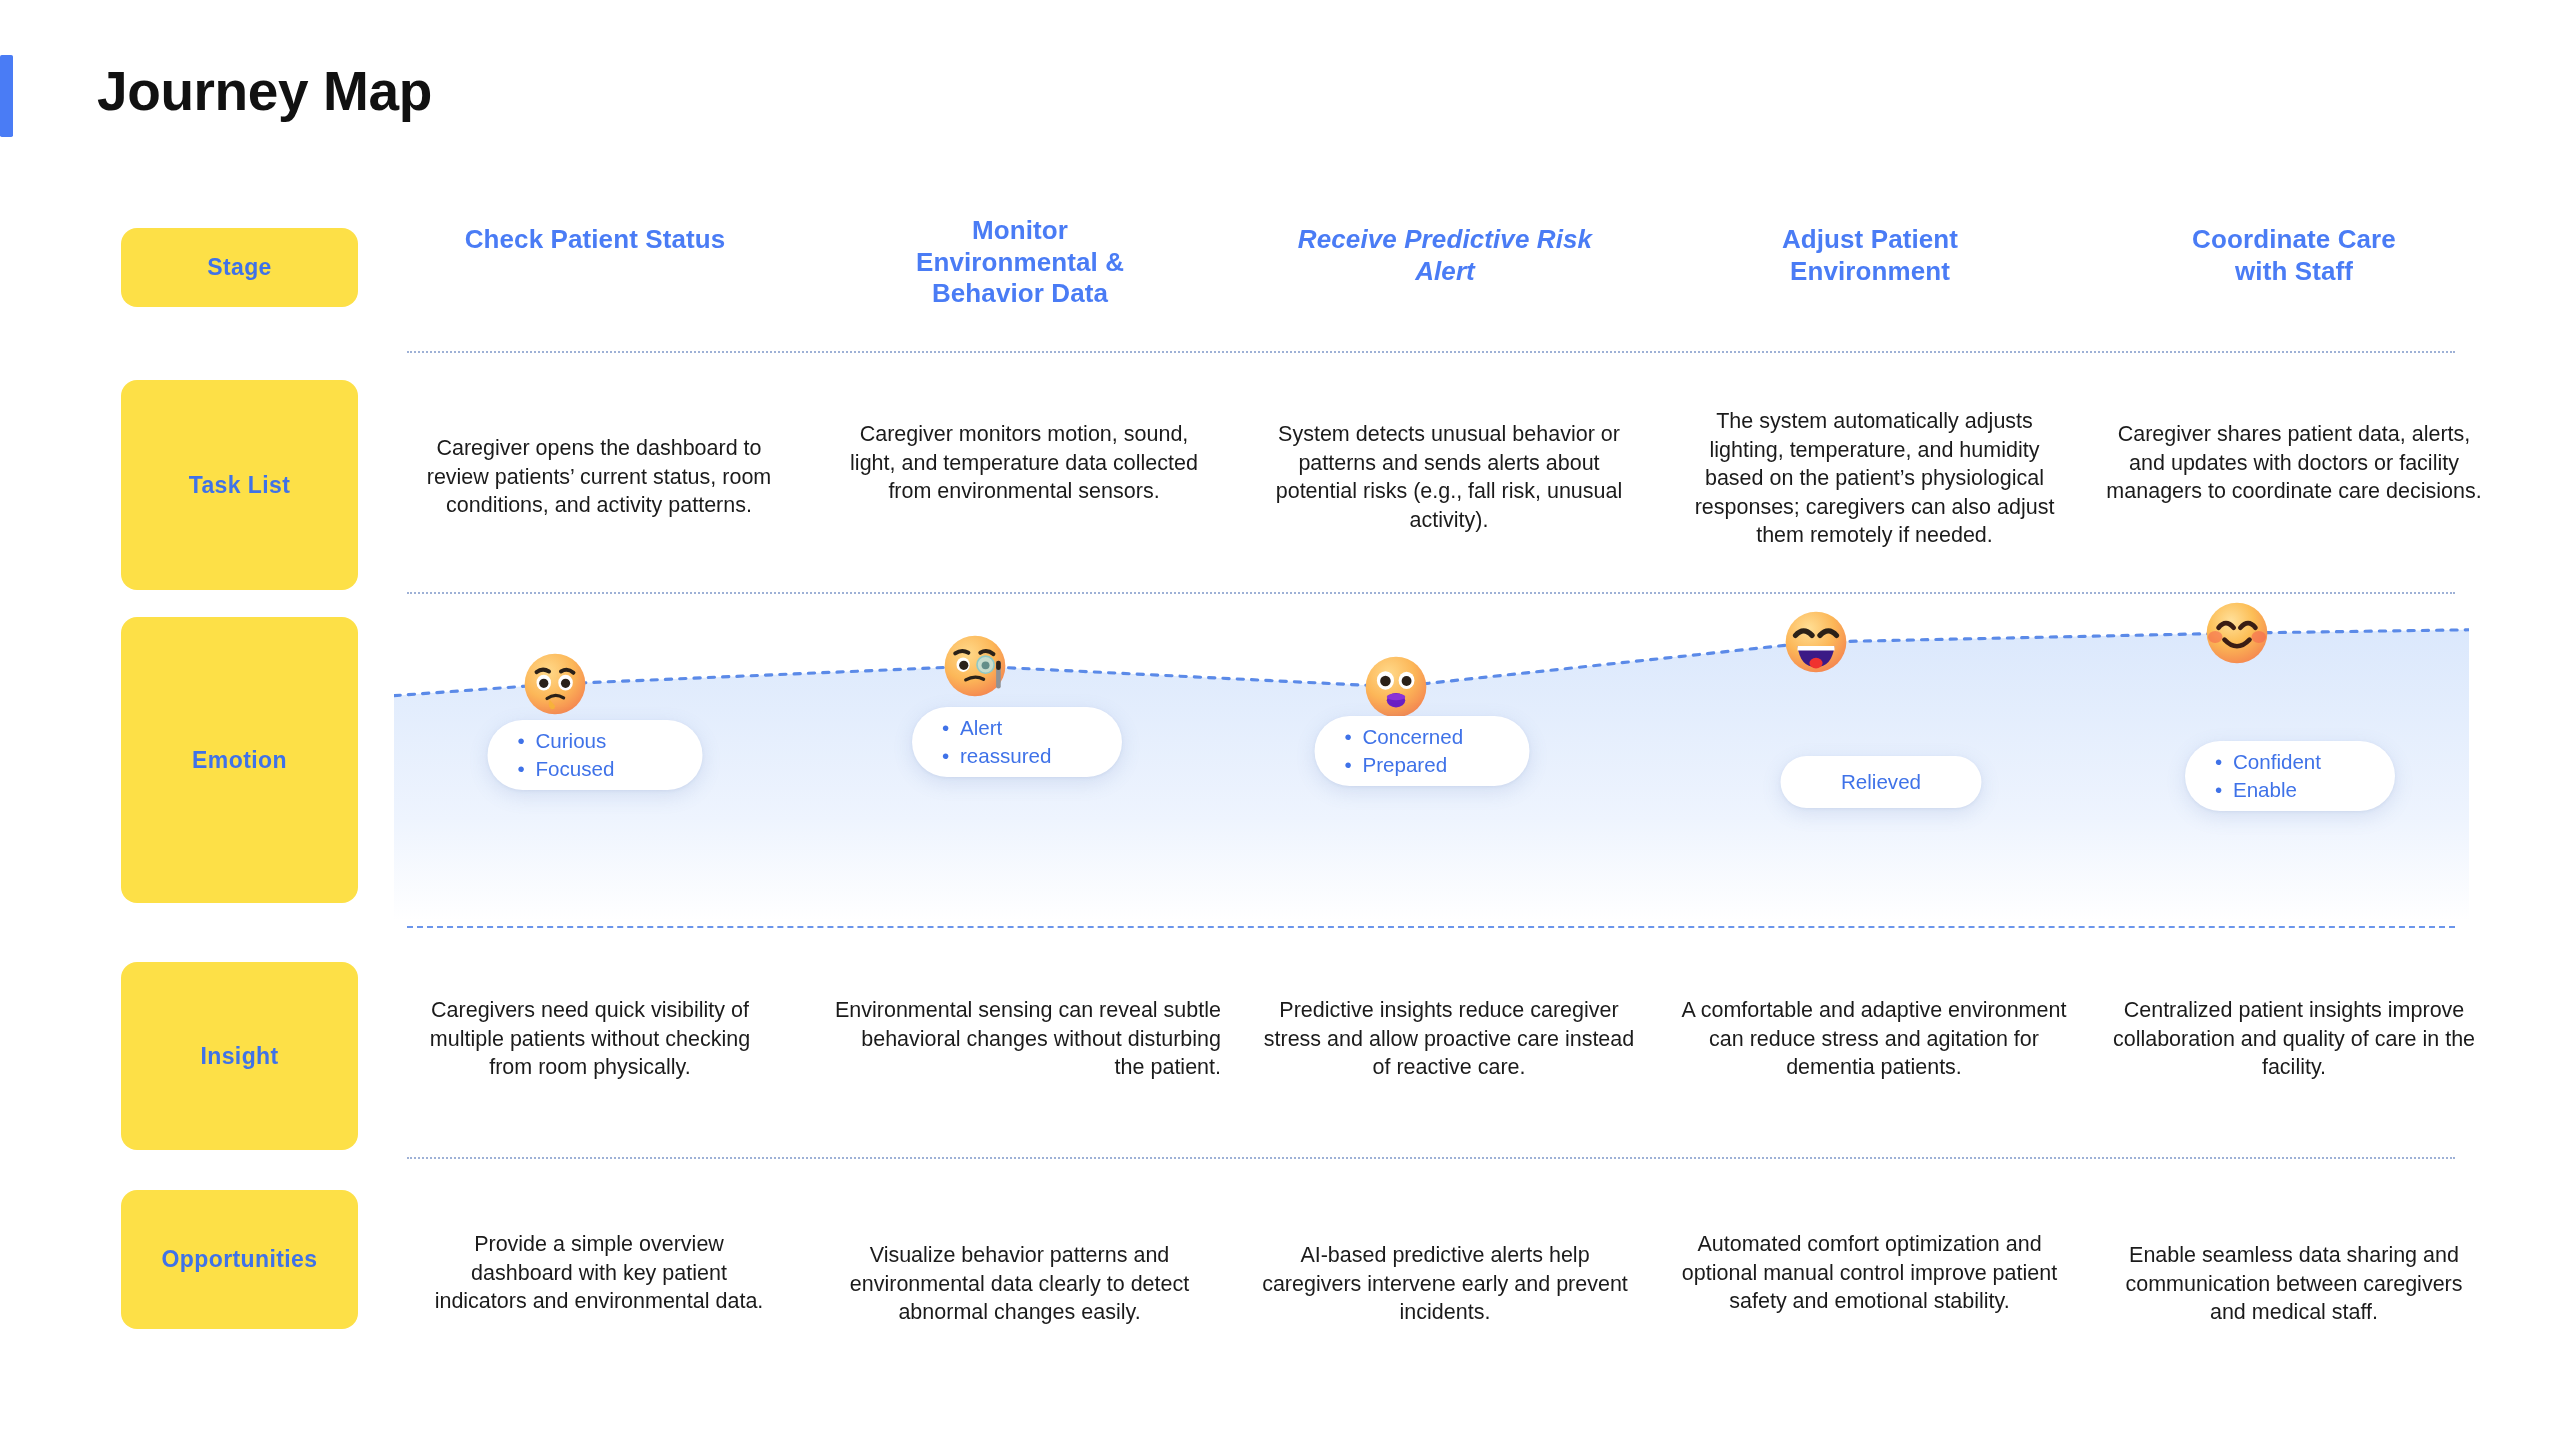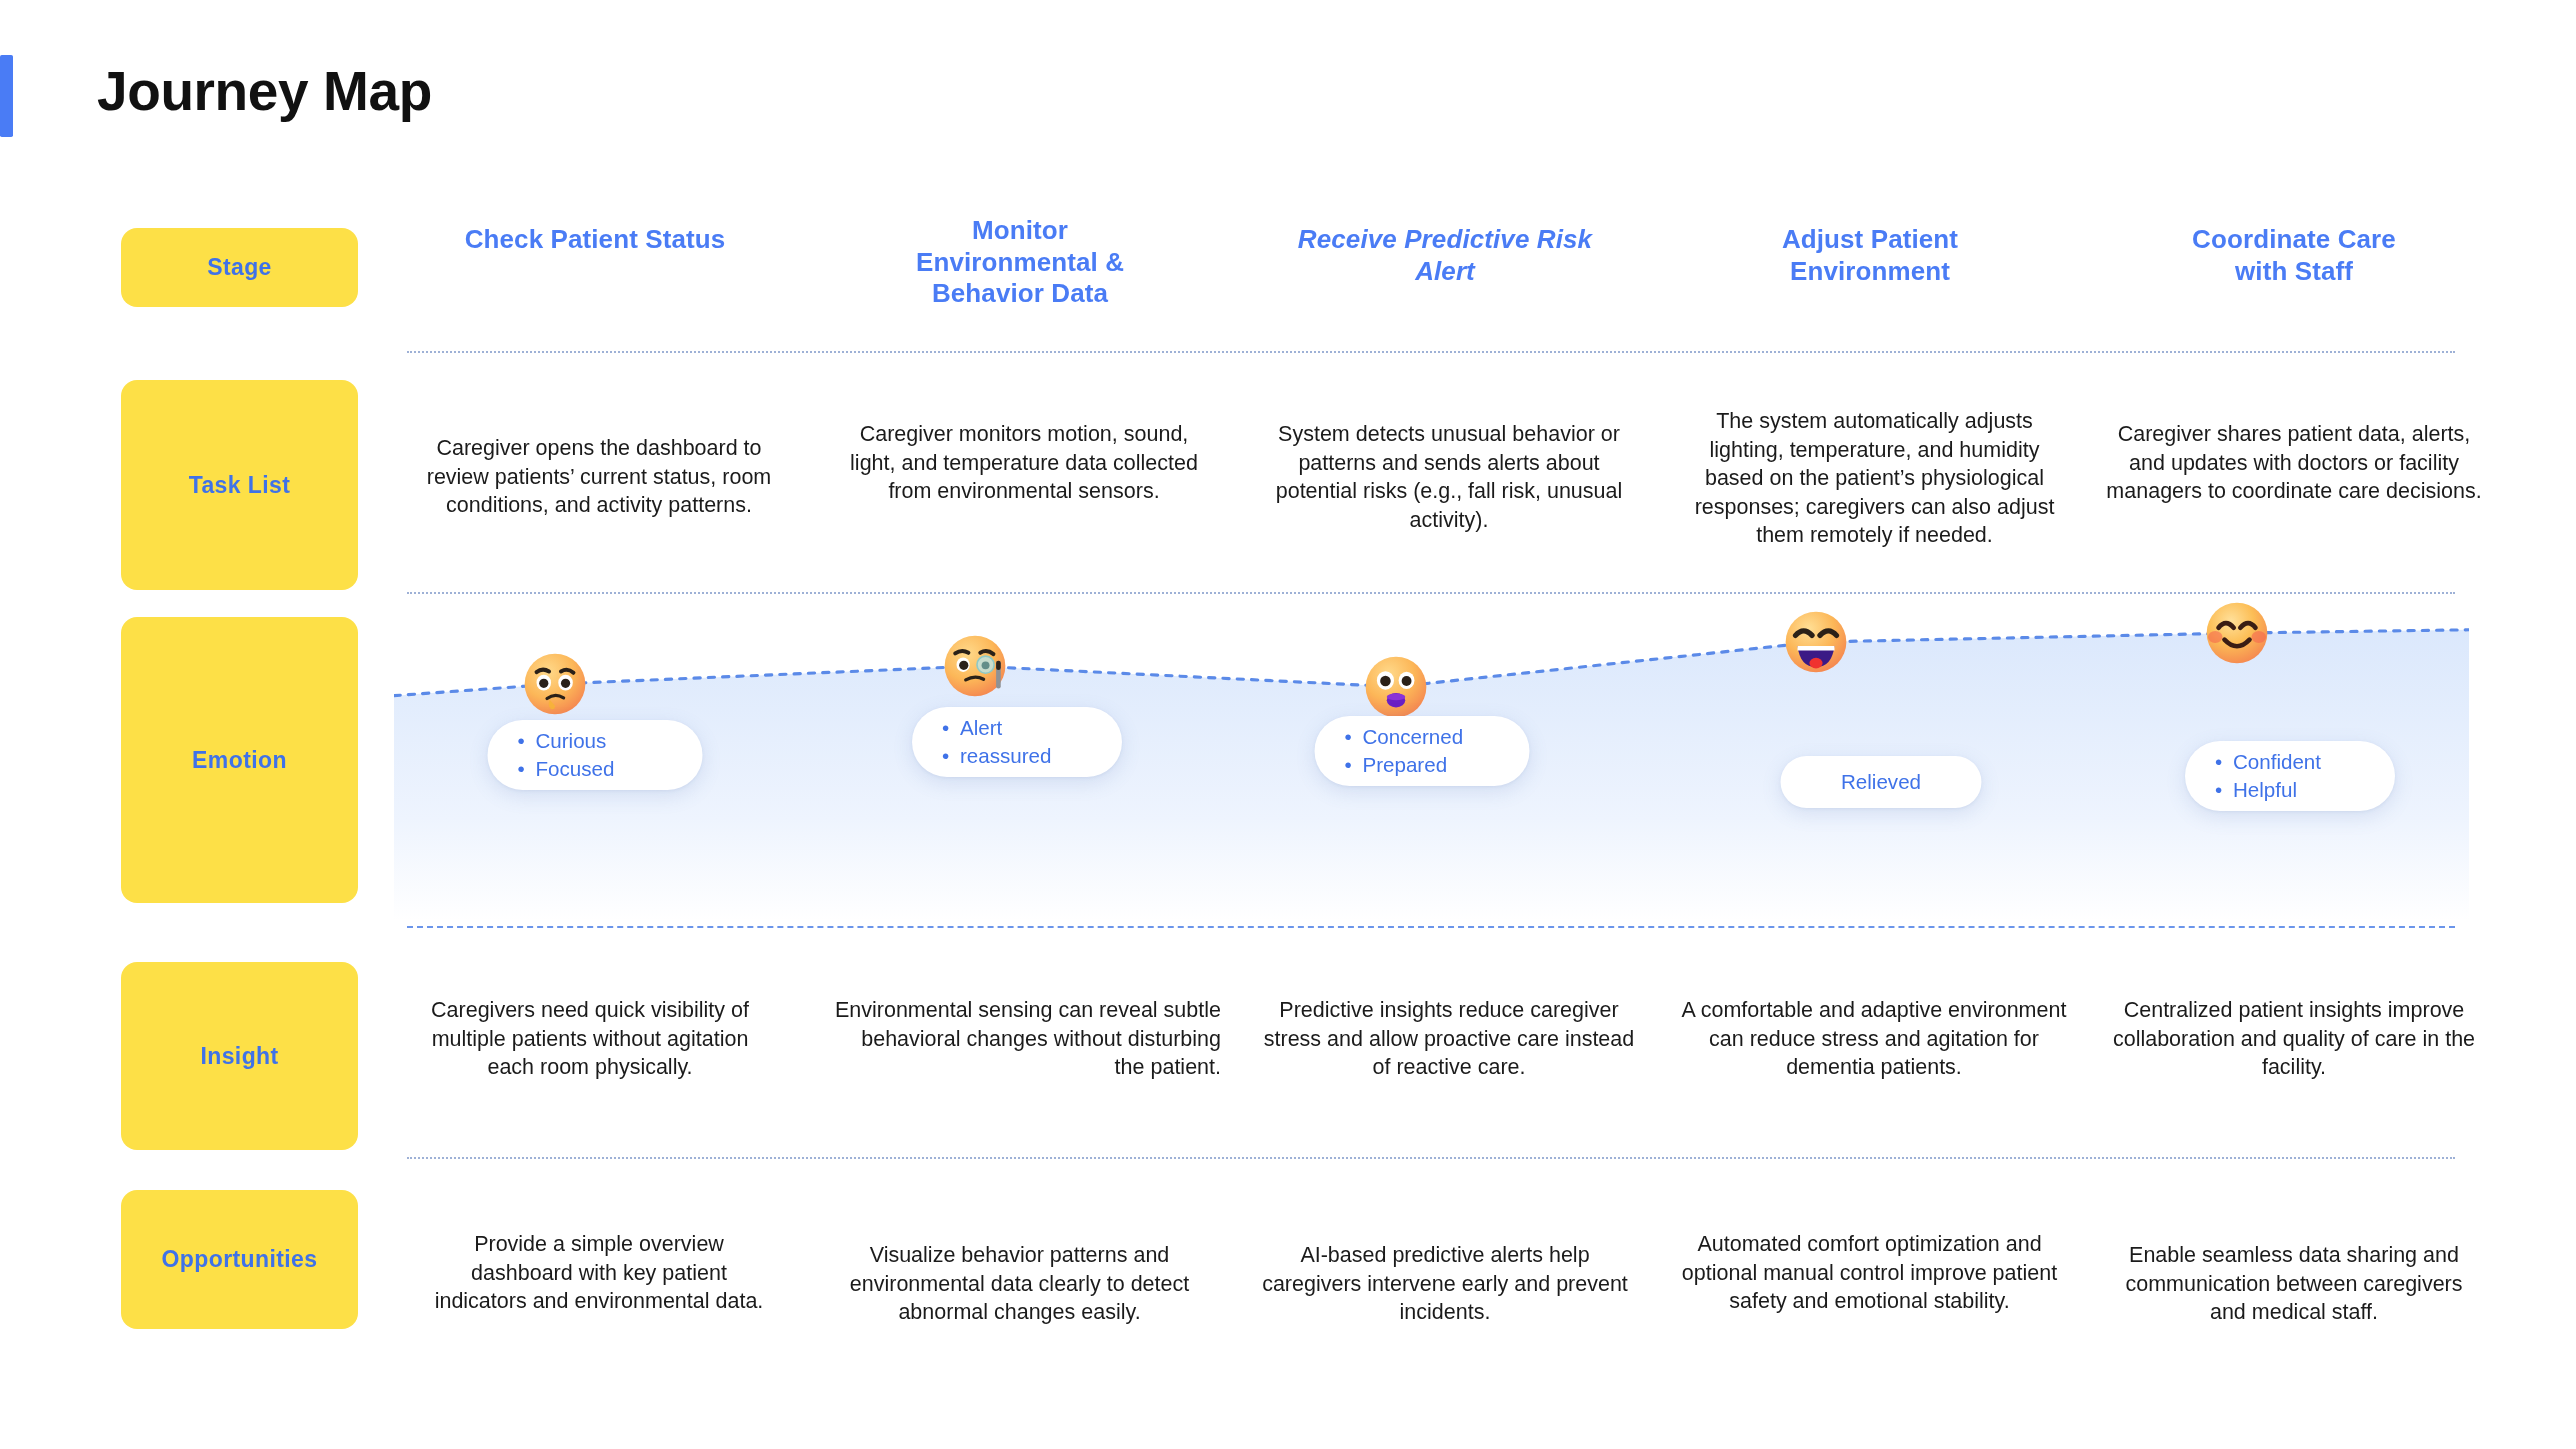--- a/index.html
+++ b/index.html
@@ -266,27 +266,27 @@
       <span>Relieved</span>
     </div>
 </div>
 <div class="emo-card" style="left:2290px;top:741px;width:210px;height:70px;">
   <div class="emo-item">
       <span class="dot">•</span>
       <span>Confident</span>
     </div>
   <div class="emo-item">
       <span class="dot">•</span>
-      <span>Helpful</span>
+      <span>Enable</span>
     </div>
 </div>
 
 <div class="sep bright" style="top:926px;"></div>
 
-<div class="cell" style="left:411px;width:358px;top:996px;">Caregivers need quick visibility of multiple patients without agitation each room physically.</div>
+<div class="cell" style="left:411px;width:358px;top:996px;">Caregivers need quick visibility of multiple patients without checking from room physically.</div>
 <div class="cell" style="left:827px;width:394px;top:996px;text-align:right;">Environmental sensing can reveal subtle behavioral changes without disturbing the patient.</div>
 <div class="cell" style="left:1252px;width:394px;top:996px;">Predictive insights reduce caregiver stress and allow proactive care instead of reactive care.</div>
 <div class="cell" style="left:1677px;width:394px;top:996px;">A comfortable and adaptive environment can reduce stress and agitation for dementia patients.</div>
 <div class="cell" style="left:2106px;width:376px;top:996px;">Centralized patient insights improve collaboration and quality of care in the facility.</div>
 
 <div class="sep" style="top:1157px;"></div>
 
 <div class="cell" style="left:429px;width:340px;top:1230px;">Provide a simple overview dashboard with key patient indicators and environmental data.</div>
 <div class="cell" style="left:827px;width:385px;top:1241px;">Visualize behavior patterns and environmental data clearly to detect abnormal changes easily.</div>
 <div class="cell" style="left:1257px;width:376px;top:1241px;">AI-based predictive alerts help caregivers intervene early and prevent incidents.</div>

